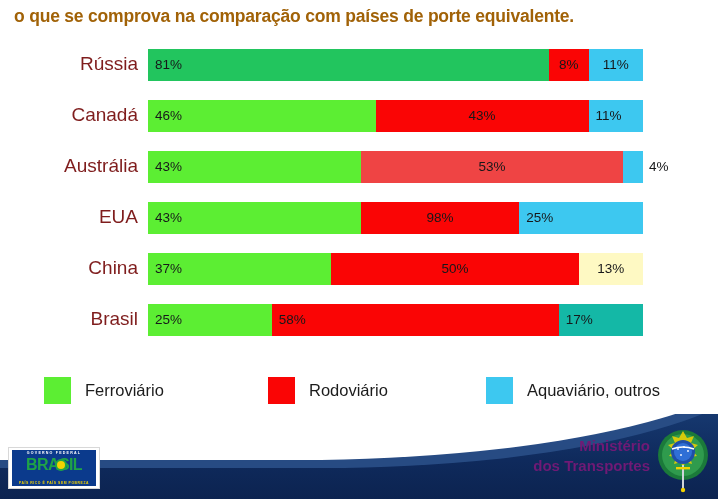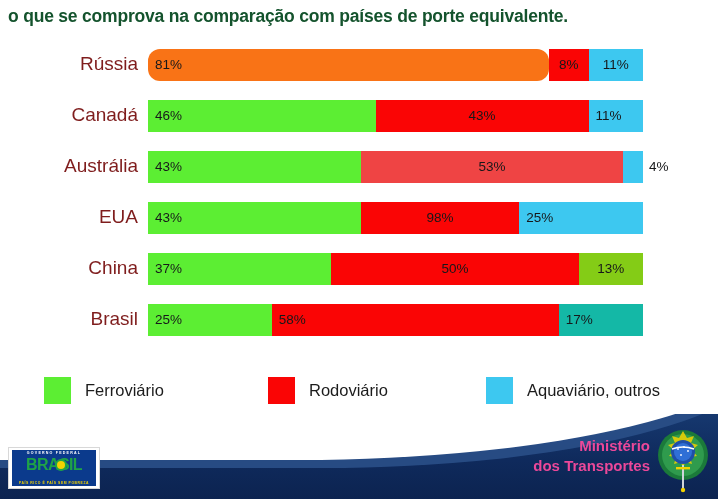--- a/index.html
+++ b/index.html
@@ -11,26 +11,26 @@
     height: 499px;
     background: #ffffff;
     font-family: "Liberation Sans", sans-serif;
     overflow: hidden;
     position: relative;
   }
 
   
   #slide-title {
     position: absolute;
-    left: 8px;
+    left: 14px;
     top: 6px;
     width: 690px;
     font-size: 17.5px;
     font-weight: bold;
-    color: #14532d;
+    color: #a16207;
     letter-spacing: -0.2px;
     white-space: nowrap;
   }
 
   
   #chart {
     position: absolute;
     left: 0;
     top: 45px;
     width: 718px;
@@ -217,21 +217,21 @@
     border-radius: 50%;
     background: #f2d200;
   }
 
   
   #ministry {
     position: absolute;
     right: 68px;
     top: 22px;
     text-align: right;
-    color: #ec4899;
+    color: #701a75;
     font-size: 15px;
     font-weight: bold;
     line-height: 20px;
     white-space: nowrap;
   }
   #coat-of-arms {
     position: absolute;
     right: 6px;
     top: 11px;
     width: 58px;
@@ -240,21 +240,21 @@
 </style>
 </head>
 <body>
 
 <div id="slide-title">o que se comprova na comparação com países de porte equivalente.</div>
 
 <div id="chart">
     <div class="chart-row" style="top: 0px;">
       <div class="row-label">Rússia</div>
       <div class="row-bar">
-        <div class="seg" style="width: 81%; background: #f97316; border-radius: 12px;">
+        <div class="seg" style="width: 81%; background: #22c55e;">
           <span class="seg-label inside-left">81%</span>
         </div>
         <div class="seg" style="width: 8%; background: rgb(250, 5, 5);">
           <span class="seg-label inside-center">8%</span>
         </div>
         <div class="seg" style="width: 11%; background: rgb(61, 200, 240);">
           <span class="seg-label inside-center">11%</span>
         </div>
       </div>
     </div>
@@ -302,21 +302,21 @@
     </div>
     <div class="chart-row" style="top: 204px;">
       <div class="row-label">China</div>
       <div class="row-bar">
         <div class="seg" style="width: 37%; background: rgb(92, 238, 51);">
           <span class="seg-label inside-left">37%</span>
         </div>
         <div class="seg" style="width: 50%; background: rgb(250, 5, 5);">
           <span class="seg-label inside-center">50%</span>
         </div>
-        <div class="seg" style="width: 13%; background: #84cc16;">
+        <div class="seg" style="width: 13%; background: #fef9c3;">
           <span class="seg-label inside-center">13%</span>
         </div>
       </div>
     </div>
     <div class="chart-row" style="top: 255px;">
       <div class="row-label">Brasil</div>
       <div class="row-bar">
         <div class="seg" style="width: 25%; background: rgb(92, 238, 51);">
           <span class="seg-label inside-left">25%</span>
         </div>

